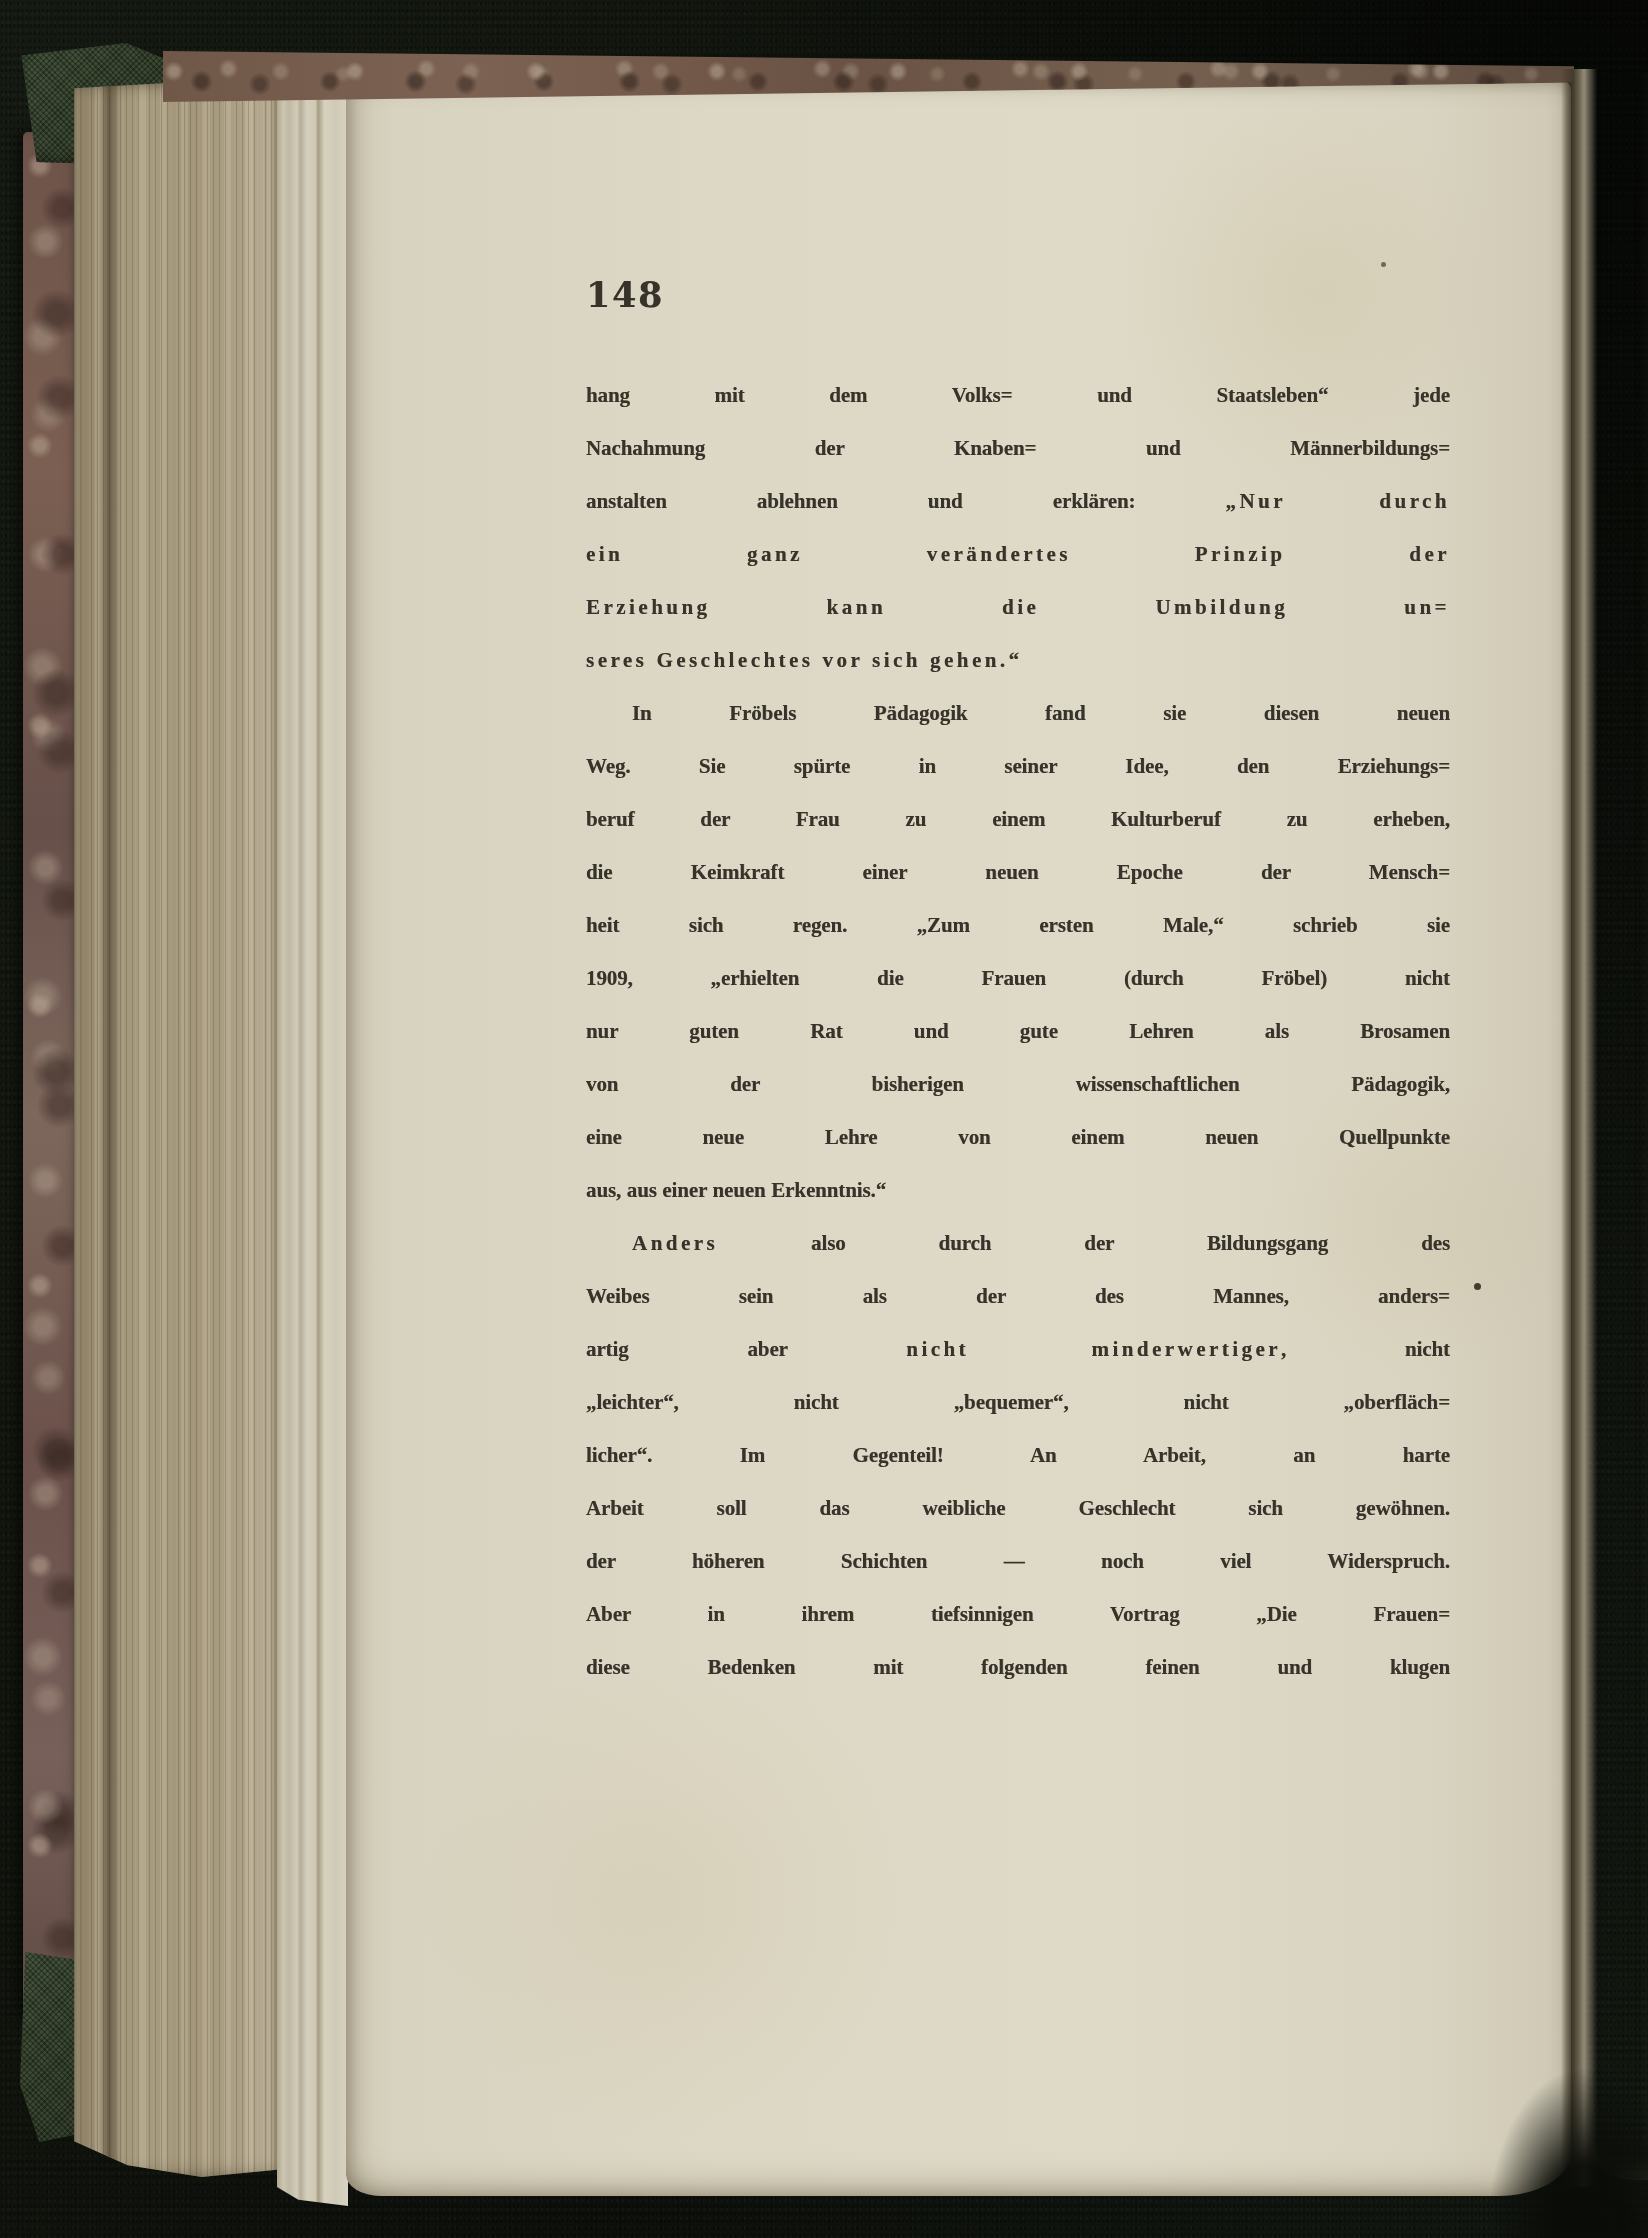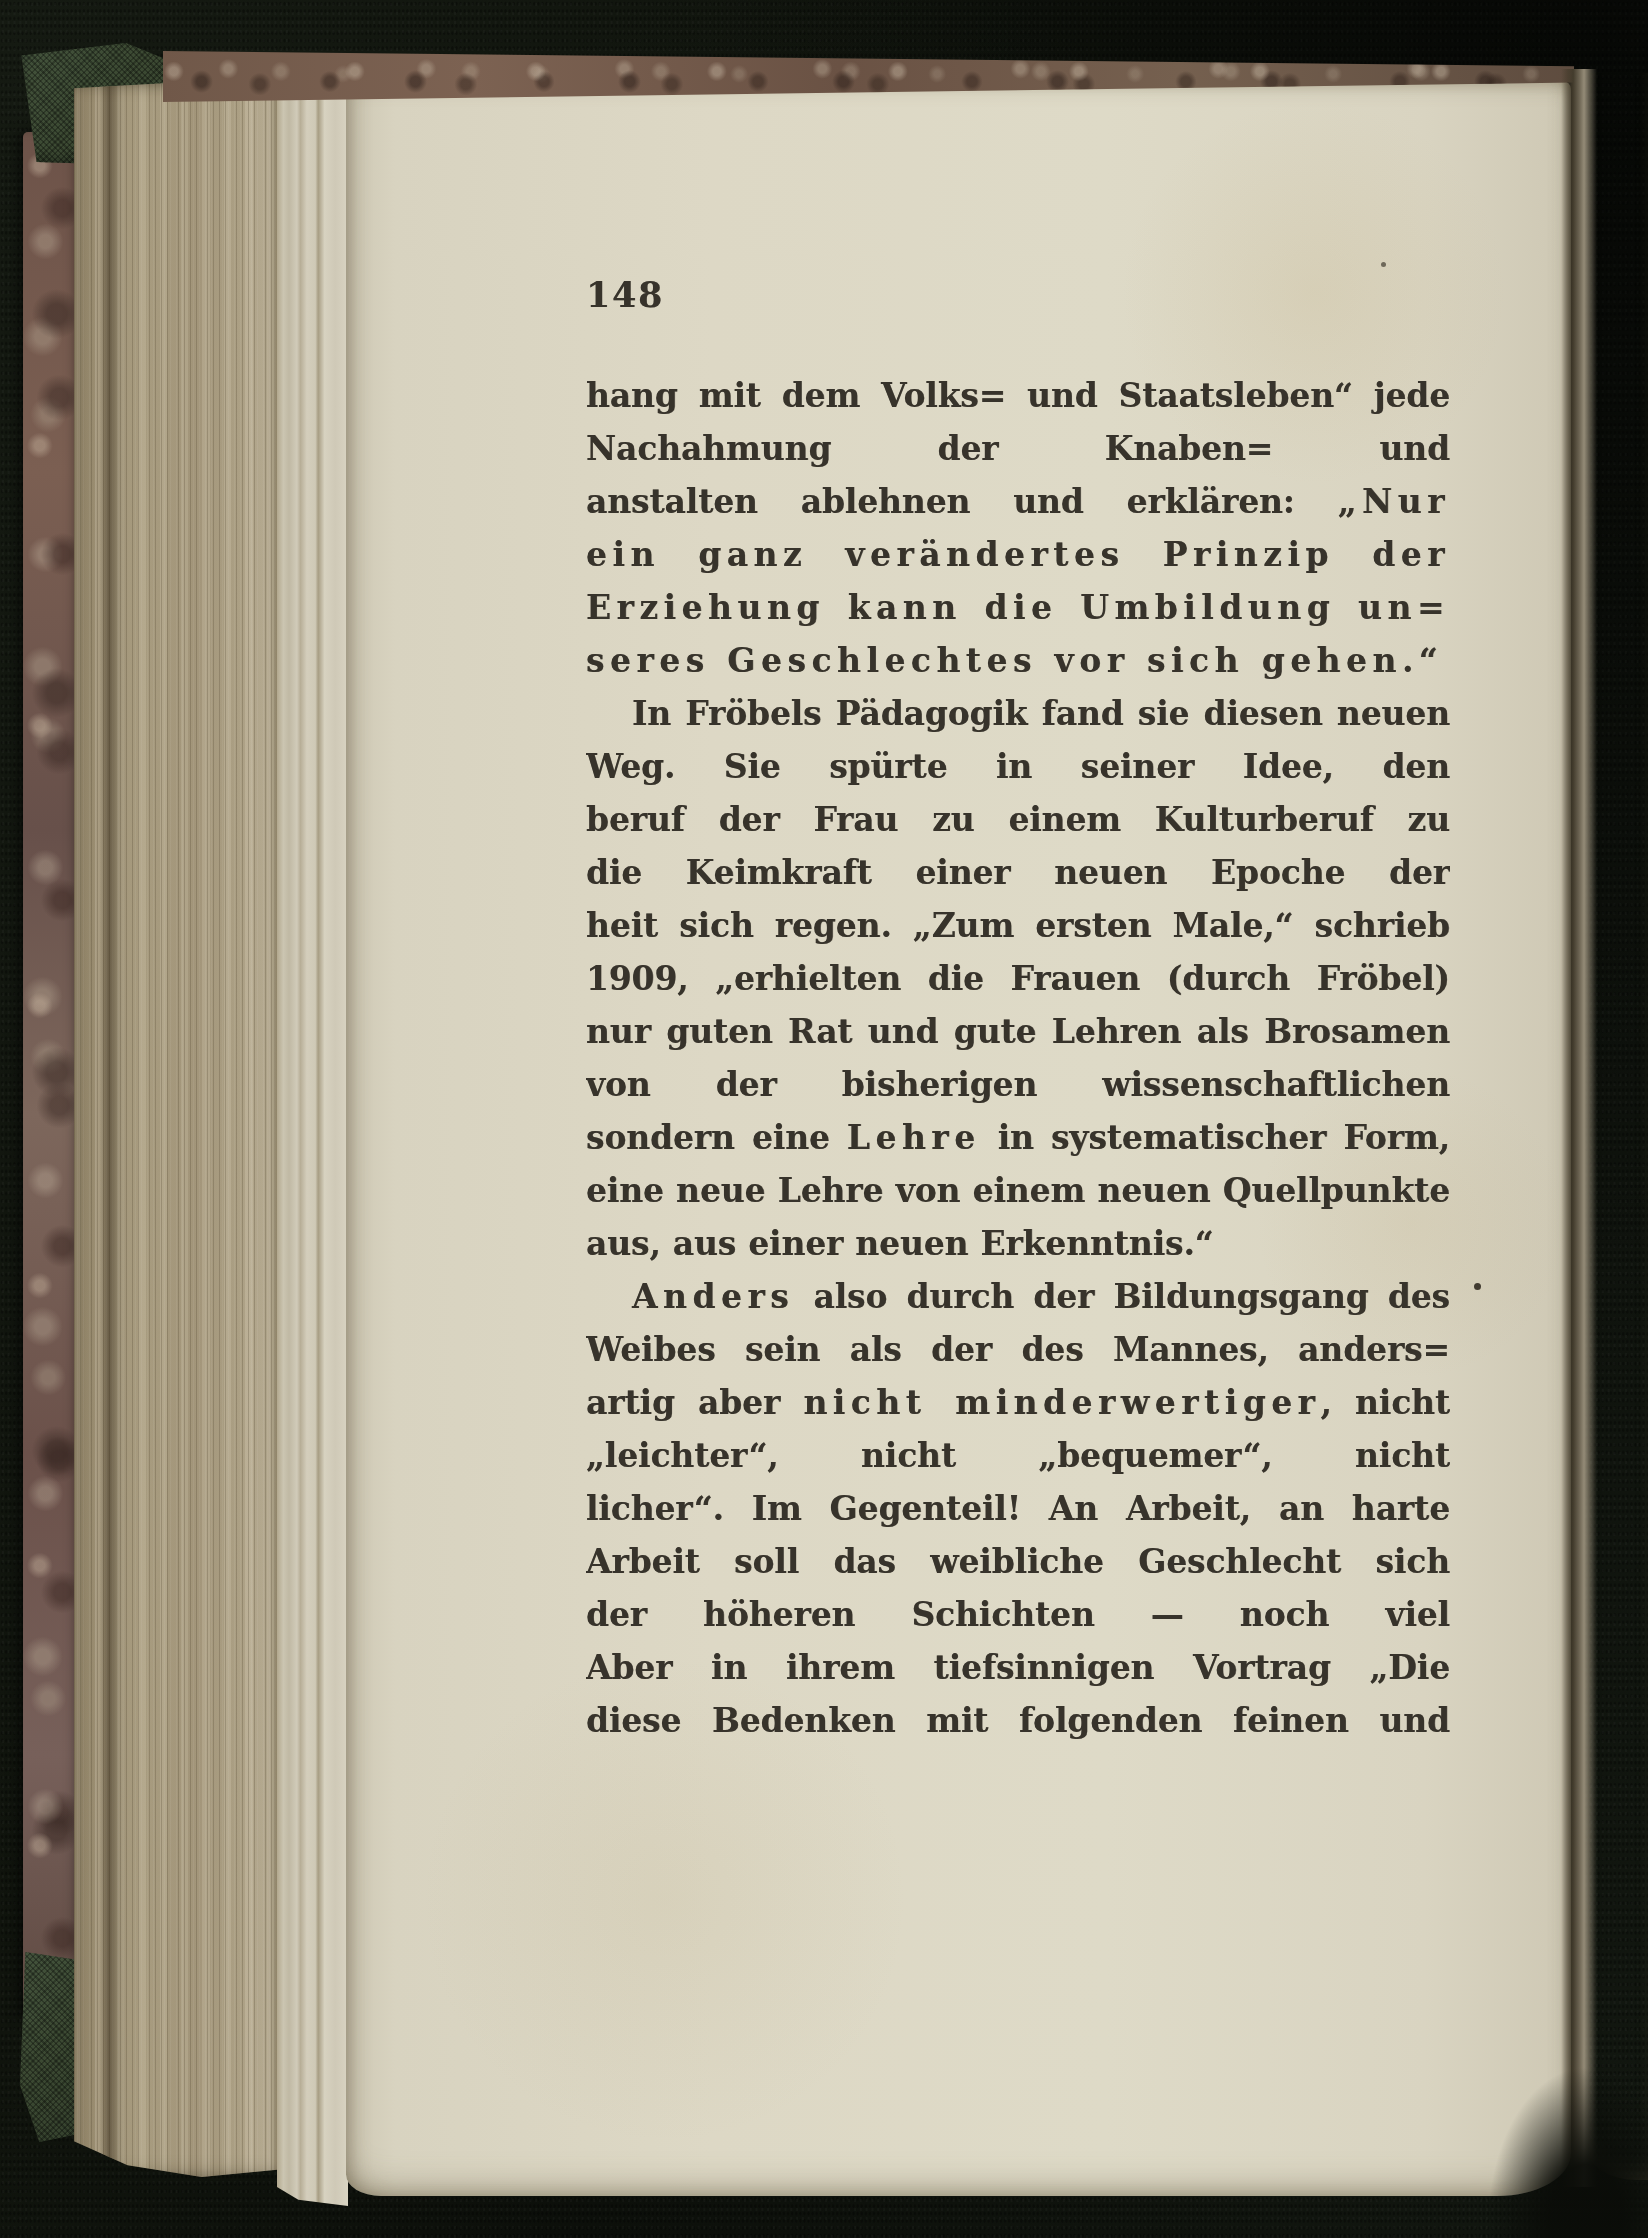--- a/index.html
+++ b/index.html
@@ -115,23 +115,24 @@
   
   .text-layer{
     position:absolute;left:586px;top:274px;width:864px;z-index:8;
     color:#37332b;
     text-shadow:0.3px 0.4px 0.6px rgba(50,44,36,0.5);
   }
   .pagenum{
     font-size:35px;font-weight:700;letter-spacing:1.6px;height:49px;margin-bottom:46px;
   }
   .line{
-    font-size:33px;font-weight:700;line-height:53px;height:53px;
+    font-size:21px;font-weight:700;line-height:53px;height:53px;
     letter-spacing:-0.005em;word-spacing:0.02em;white-space:nowrap;
     text-align:left;
+    font-family:Liberation Serif, serif;
   }
   .line.just{white-space:normal;text-align:justify;text-align-last:justify;text-justify:inter-word;height:53px;overflow:hidden;}
   .line.indent{padding-left:46px;}
   .sp{letter-spacing:0.165em;}
   
   .speck{position:absolute;background:#423c31;border-radius:50%;z-index:9;}
   .speck.s1{left:1474px;top:1283px;width:7.4px;height:7.4px;}
   .speck.s2{left:1381px;top:262px;width:5px;height:5px;opacity:0.7;}
 </style>
 </head>
@@ -159,21 +160,20 @@
         <div class="line just"><span class="sp">Erziehung kann die Umbildung un=</span></div>
         <div class="line"><span class="sp">seres Geschlechtes vor sich gehen.“</span></div>
         <div class="line just indent"><span>In Fröbels Pädagogik fand sie diesen neuen</span></div>
         <div class="line just"><span>Weg. Sie spürte in seiner Idee, den Erziehungs=</span></div>
         <div class="line just"><span>beruf der Frau zu einem Kulturberuf zu erheben,</span></div>
         <div class="line just"><span>die Keimkraft einer neuen Epoche der Mensch=</span></div>
         <div class="line just"><span>heit sich regen. „Zum ersten Male,“ schrieb sie</span></div>
         <div class="line just"><span>1909, „erhielten die Frauen (durch Fröbel) nicht</span></div>
         <div class="line just"><span>nur guten Rat und gute Lehren als Brosamen</span></div>
         <div class="line just"><span>von der bisherigen wissenschaftlichen Pädagogik,</span></div>
-        <div class="line just"><span>sondern eine </span><span class="sp">Lehre</span><span> in systematischer Form,</span></div>
         <div class="line just"><span>eine neue Lehre von einem neuen Quellpunkte</span></div>
         <div class="line"><span>aus, aus einer neuen Erkenntnis.“</span></div>
         <div class="line just indent"><span class="sp">Anders</span><span> also durch der Bildungsgang des</span></div>
         <div class="line just"><span>Weibes sein als der des Mannes, anders=</span></div>
         <div class="line just"><span>artig aber </span><span class="sp">nicht minderwertiger</span><span>, nicht</span></div>
         <div class="line just"><span>„leichter“, nicht „bequemer“, nicht „oberfläch=</span></div>
         <div class="line just"><span>licher“. Im Gegenteil! An Arbeit, an harte</span></div>
         <div class="line just"><span>Arbeit soll das weibliche Geschlecht sich gewöhnen.</span></div>
         <div class="line just"><span>der höheren Schichten — noch viel Widerspruch.</span></div>
         <div class="line just"><span>Aber in ihrem tiefsinnigen Vortrag „Die Frauen=</span></div>

